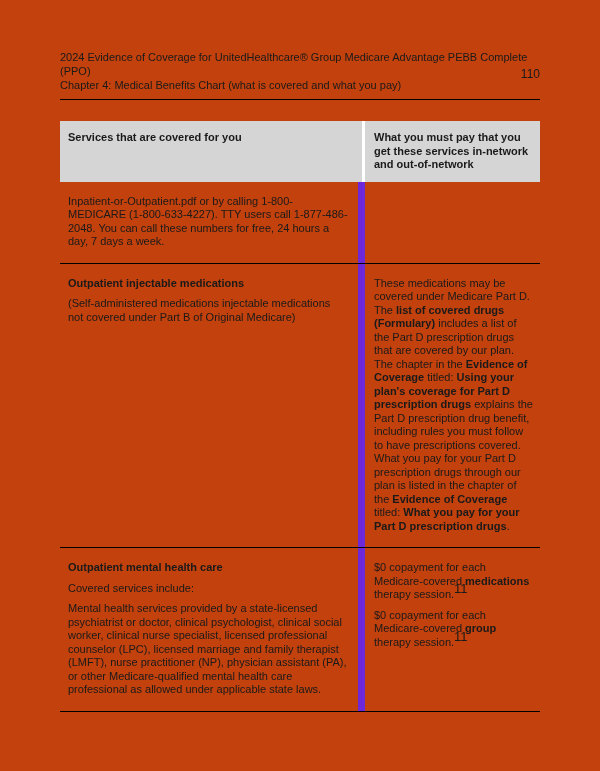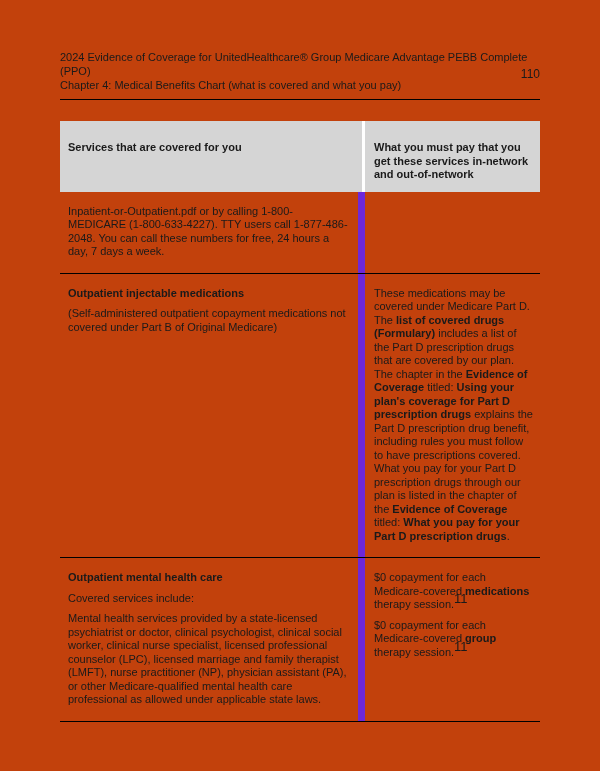--- a/index.html
+++ b/index.html
@@ -22,21 +22,21 @@
   
   .benefits-table {
     margin-top: 21px;
     border-bottom: 1px solid #000;
     font-size: 11px; line-height: 13.5px;
   }
   .thead { display: flex; }
   .th {
     background: #d5d5d5;
     font-weight: 700;
-    padding: 20px 8px 10px 8px;
+    padding: 10px 8px 10px 8px;
   }
   .th.cleft  { width: 305px; border-right: 3px solid #ffffff; }
   .th.cright { width: 175px; padding-left: 9px; padding-right: 5px; }
 
   .trow { display: flex; }
   .trow + .trow { border-top: 1px solid #000; justify-content: flex-end; }
   .td { padding: 13px 10px 14px 8px; }
   .td.cleft  { width: 305px; border-right: 7px solid #6d28d9; }
   .td.cright { width: 175px; padding-left: 9px; padding-right: 6px; }
 
@@ -70,21 +70,21 @@
       <div class="trow">
         <div class="td cleft">
             <p class="para"><span>Inpatient-or-Outpatient.pdf or by calling 1-800-MEDICARE (1-800-633-4227). TTY users call 1-877-486-2048. You can call these numbers for free, 24 hours a day, 7 days a week.</span></p>
           </div>
         <div class="td cright"></div>
       </div>
 
       <div class="trow">
         <div class="td cleft">
             <p class="para"><span class="b">Outpatient injectable medications</span></p>
-            <p class="para"><span>(Self-administered outpatient copayment medications not covered under Part B of Original Medicare)</span></p>
+            <p class="para"><span>(Self-administered medications injectable medications not covered under Part B of Original Medicare)</span></p>
           </div>
         <div class="td cright">
             <p class="para"><span>These medications may be covered under Medicare Part D. The </span><span class="b">list of covered drugs (Formulary)</span><span> includes a list of the Part D prescription drugs that are covered by our plan. The chapter in the </span><span class="b">Evidence of Coverage</span><span> titled: </span><span class="b">Using your plan's coverage for Part D prescription drugs</span><span> explains the Part D prescription drug benefit, including rules you must follow to have prescriptions covered. What you pay for your Part D prescription drugs through our plan is listed in the chapter of the </span><span class="b">Evidence of Coverage</span><span> titled: </span><span class="b">What you pay for your Part D prescription drugs</span><span>.</span></p>
           </div>
       </div>
 
       <div class="trow">
         <div class="td cleft">
             <p class="para"><span class="b">Outpatient mental health care</span></p>
             <p class="para"><span>Covered services include:</span></p>

